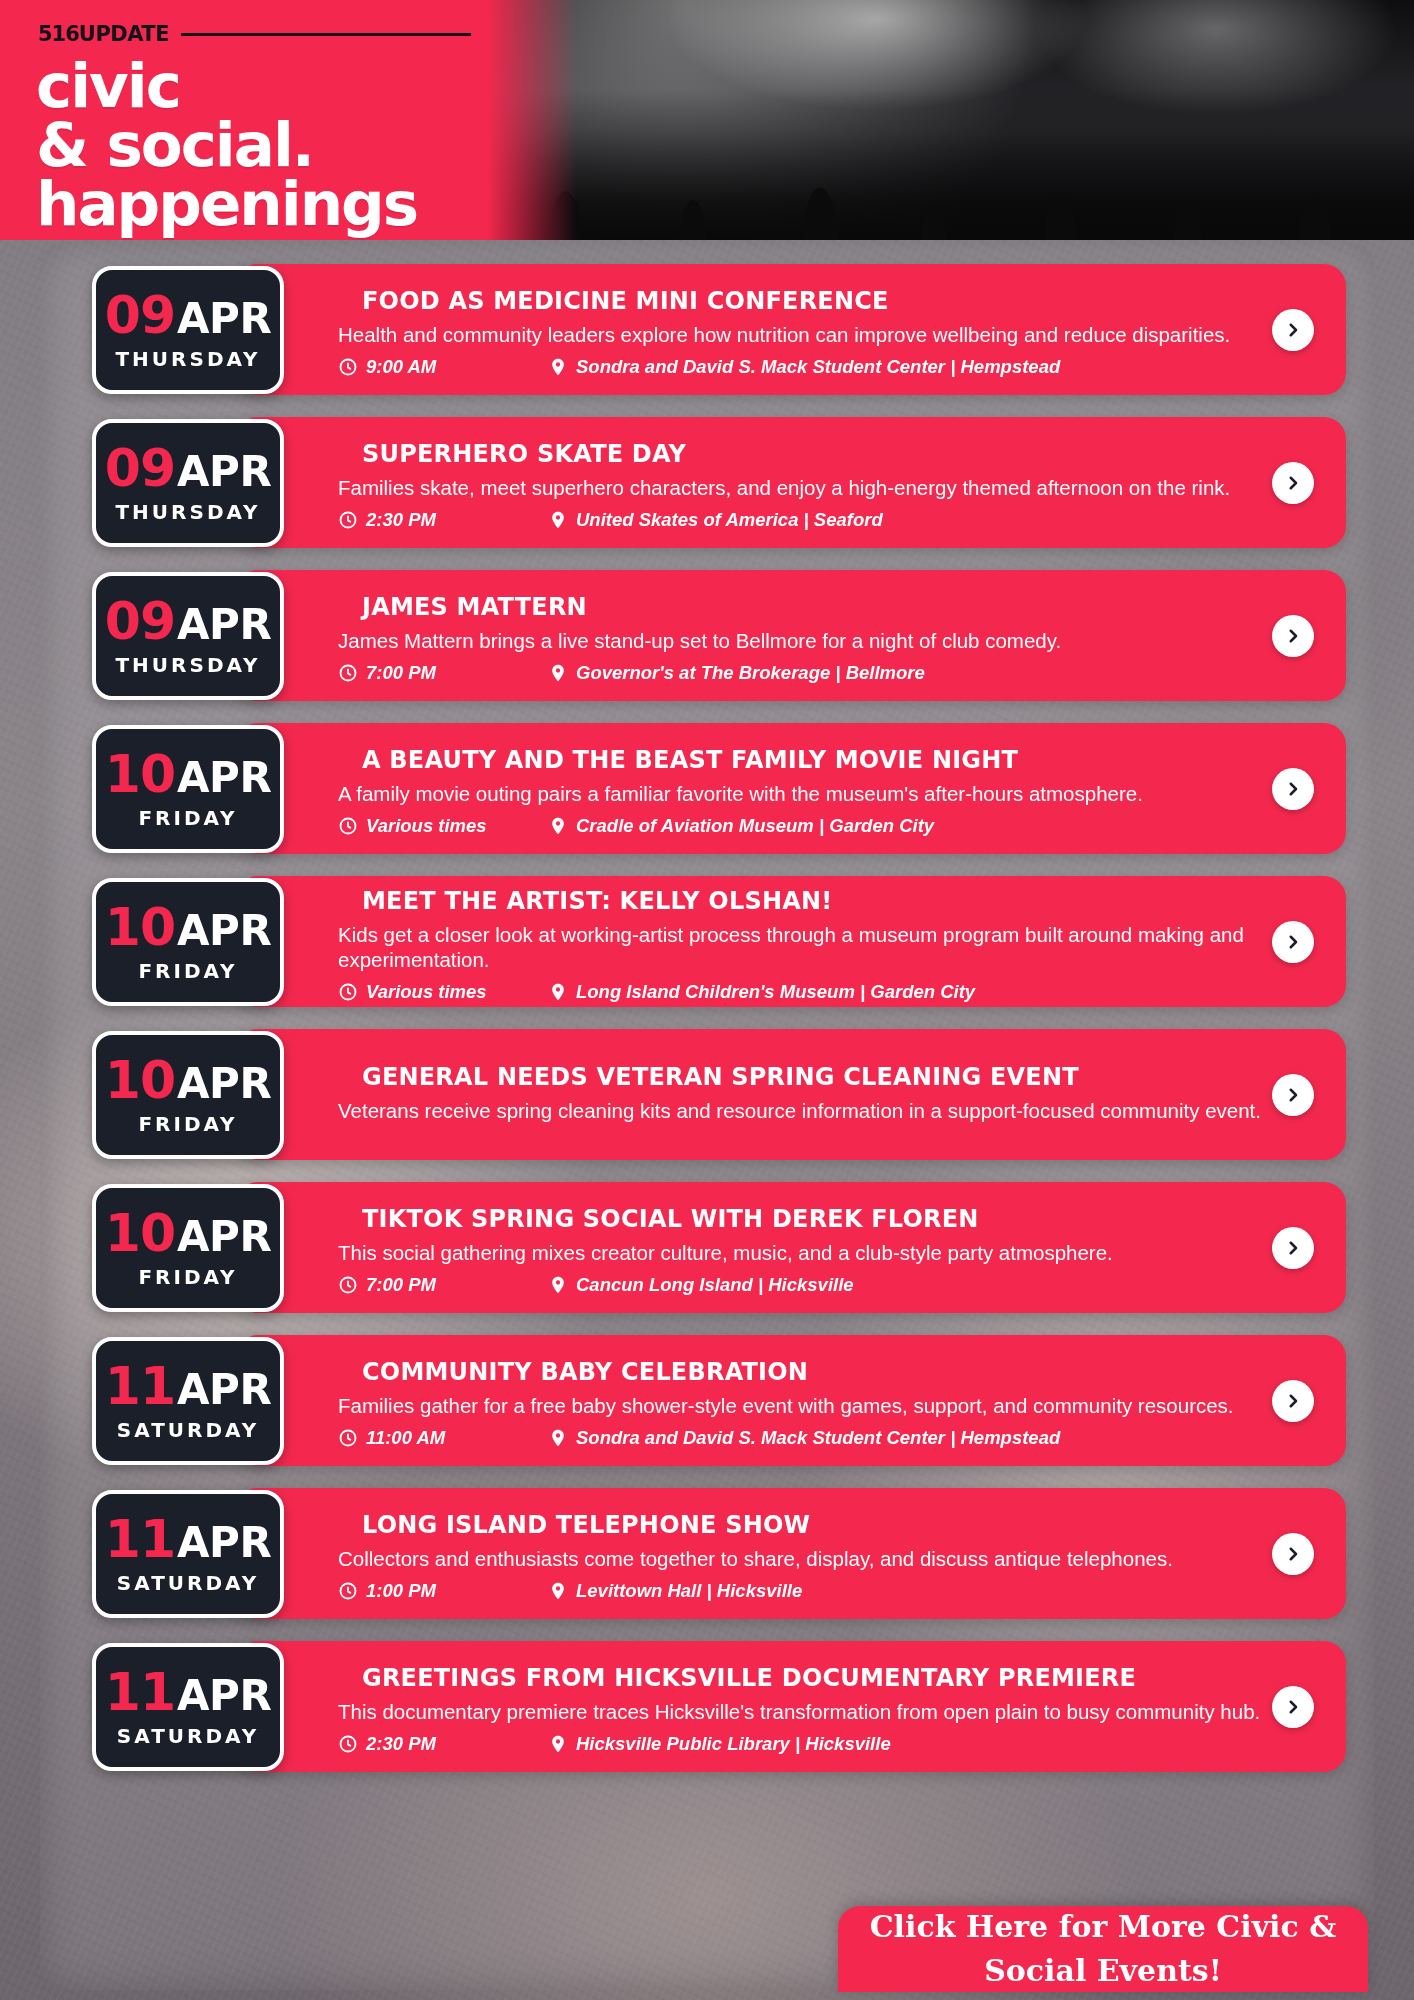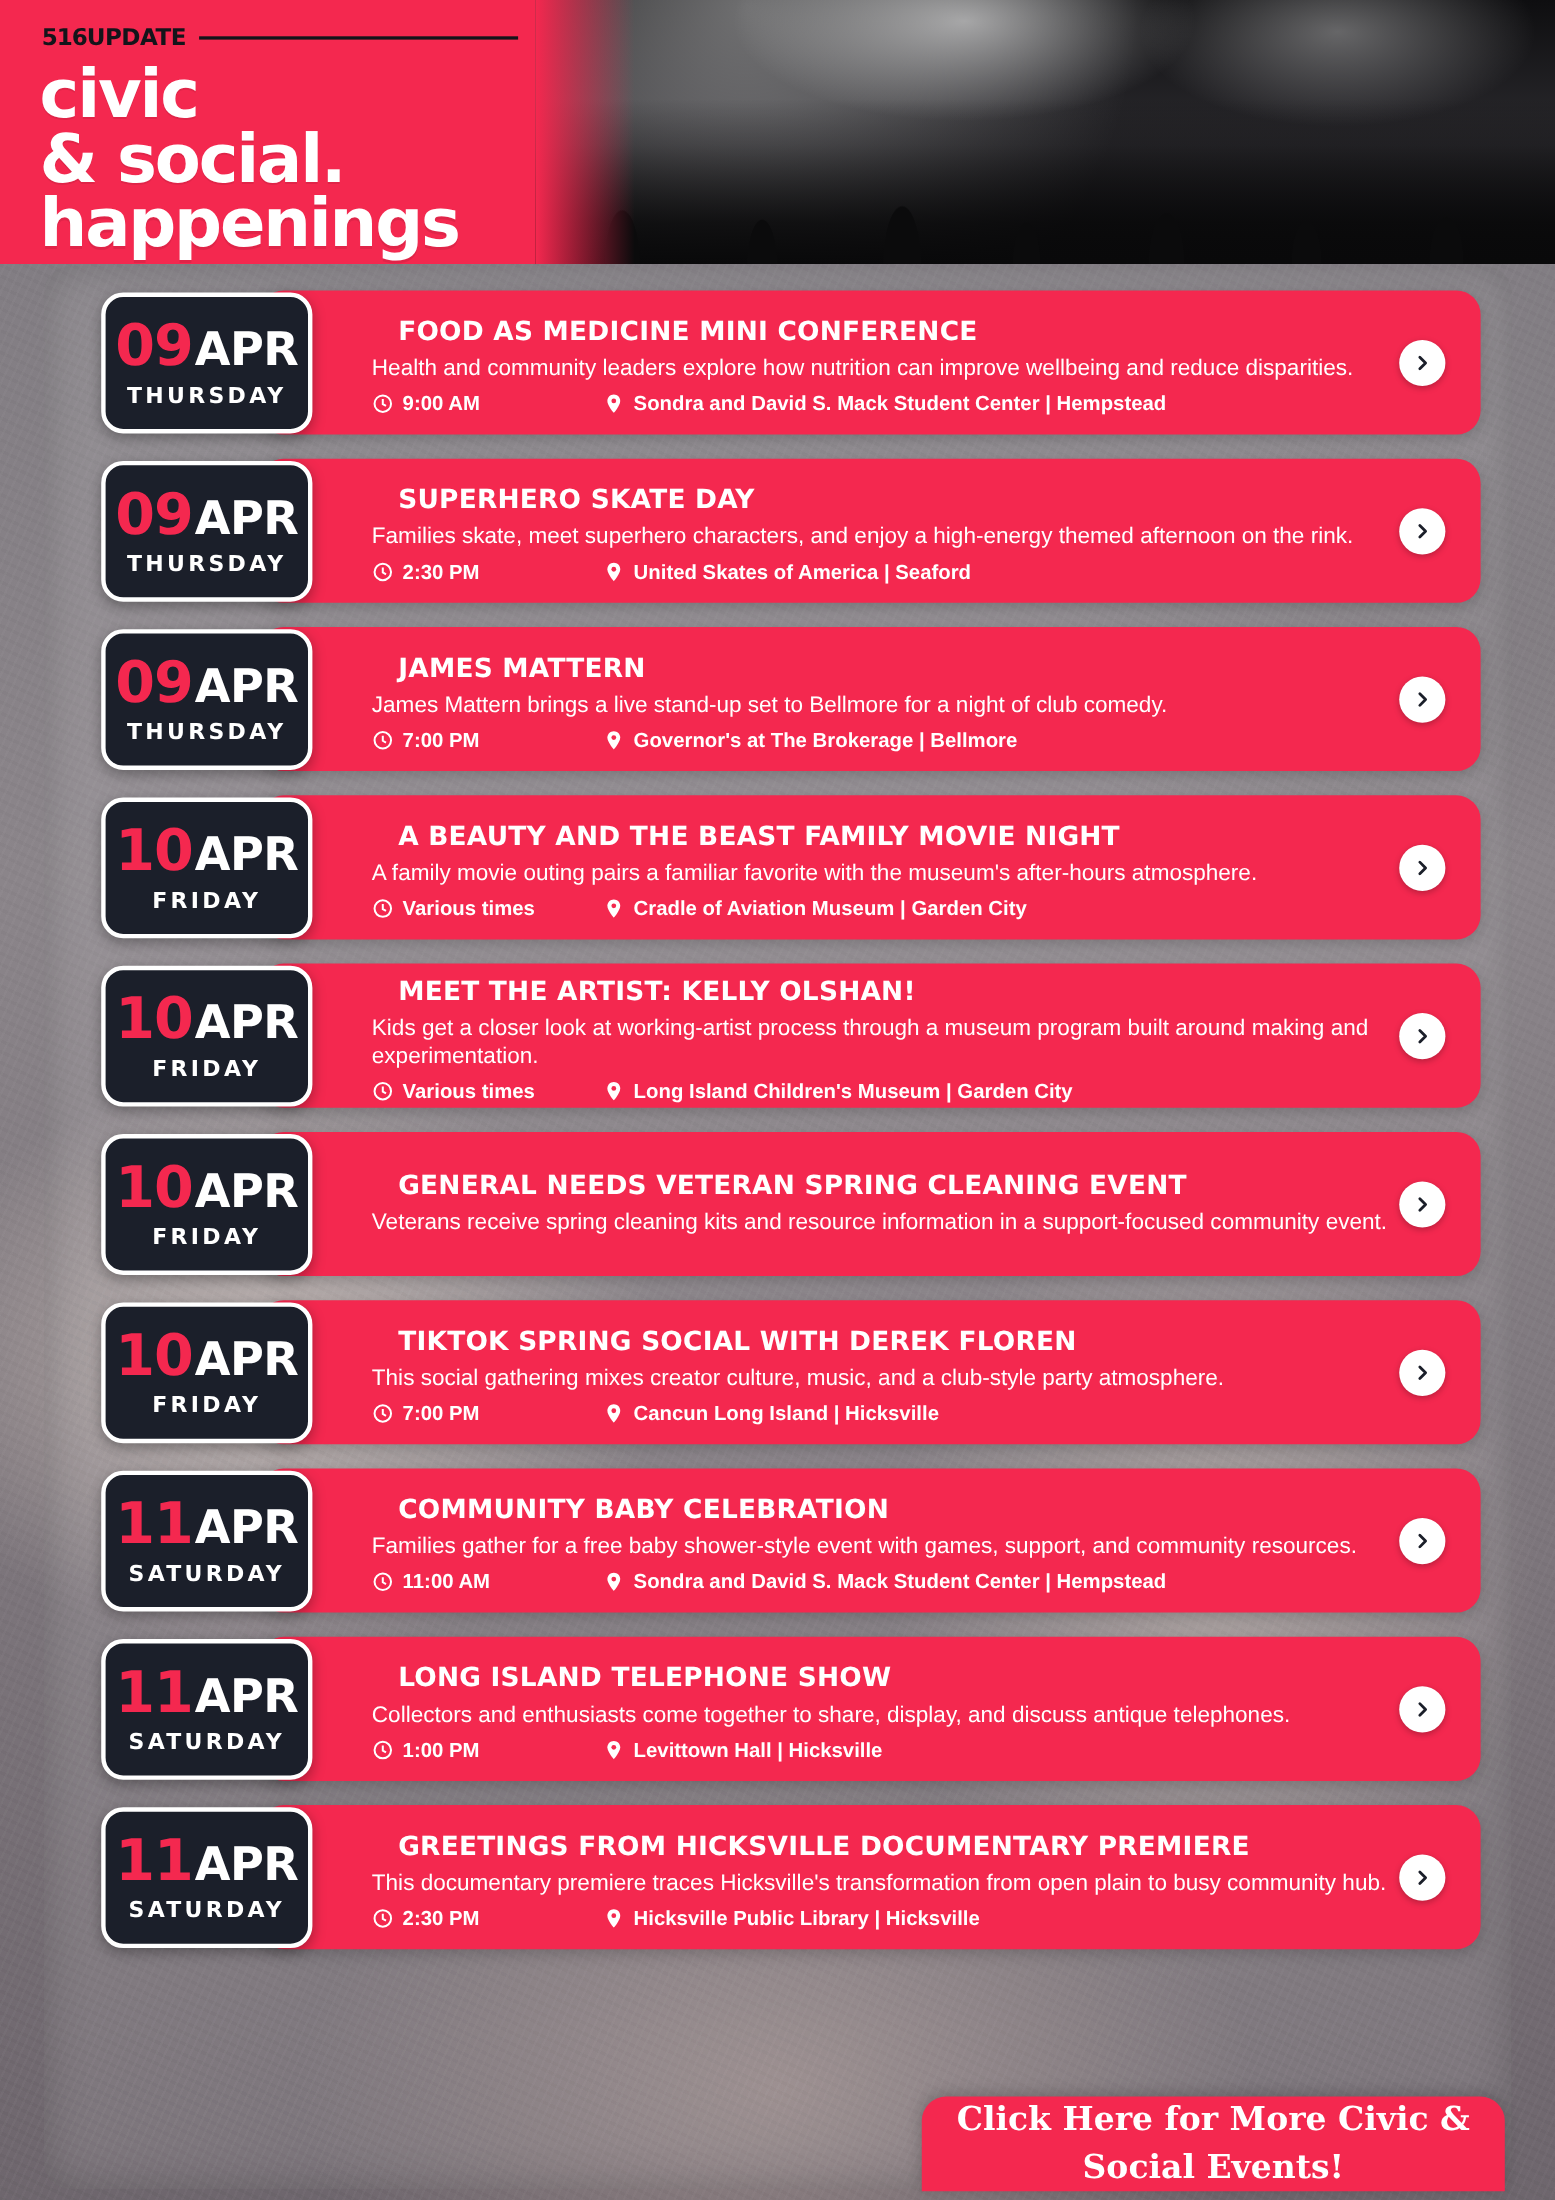--- a/index.html
+++ b/index.html
@@ -220,20 +220,21 @@
     max-width: 945px;
     margin-bottom: 9px;
   }
   .ev-meta {
     display: flex;
     align-items: flex-start;
     gap: 10px;
     color: #ffffff;
     font-weight: 700;
     font-size: 18.5px;
+    font-style: italic;
   }
   .meta-item {
     display: flex;
     align-items: center;
     gap: 8px;
   }
   .meta-time { min-width: 200px; }
   svg { display: block; }
   .chevron {
     position: absolute;

